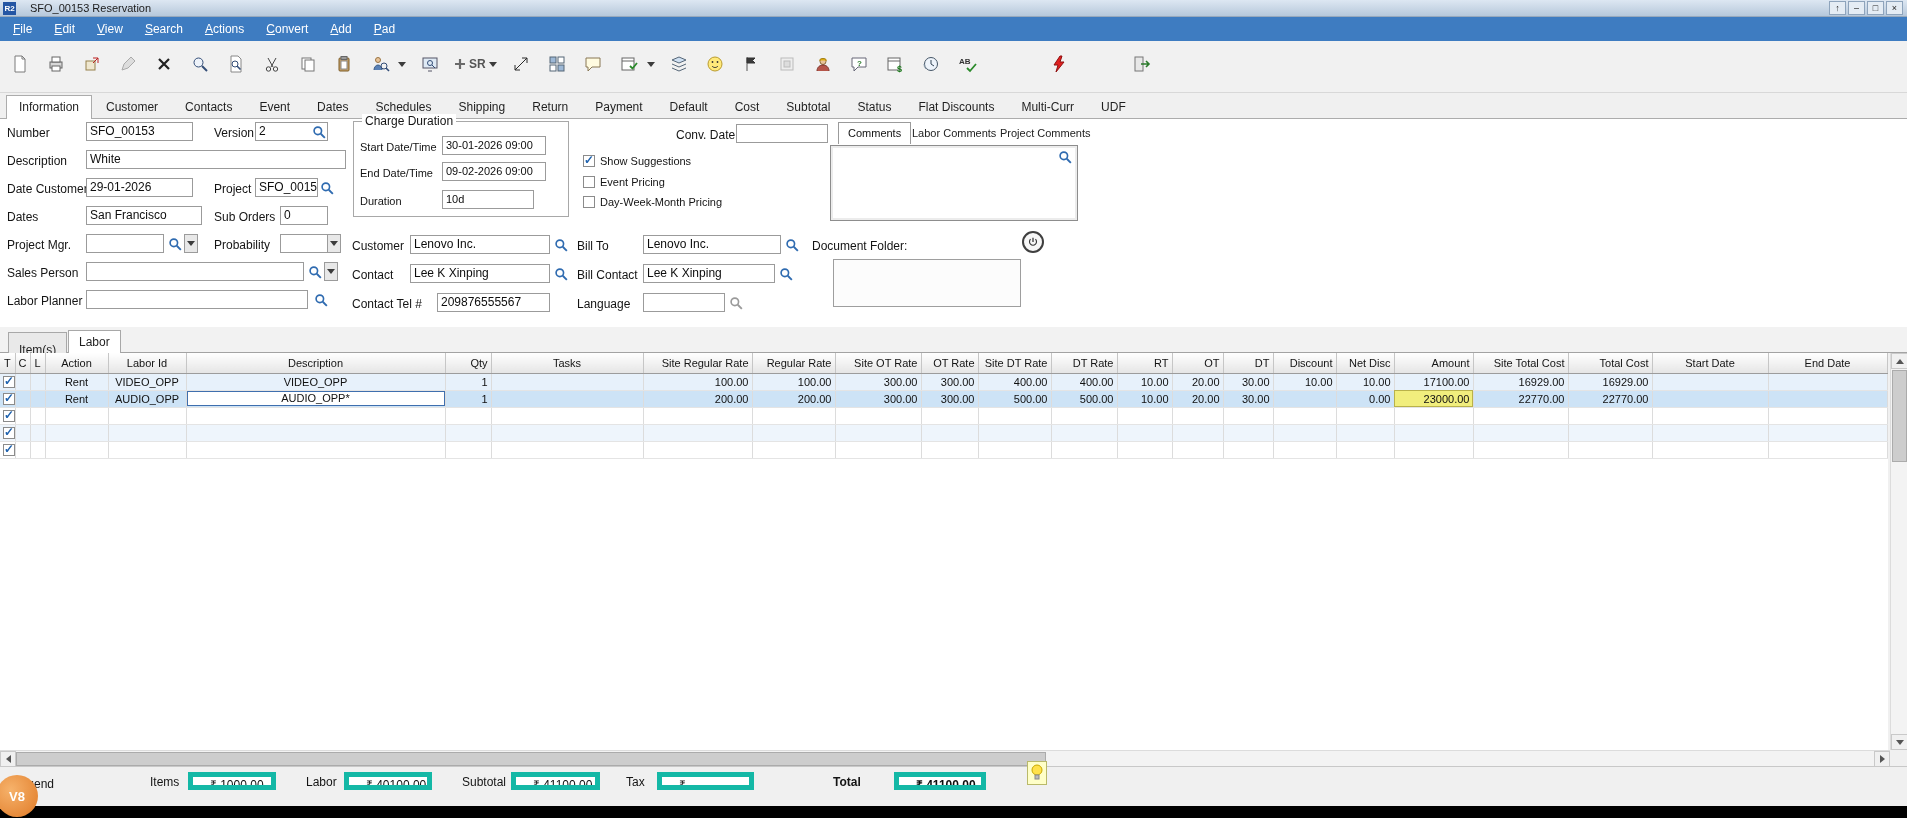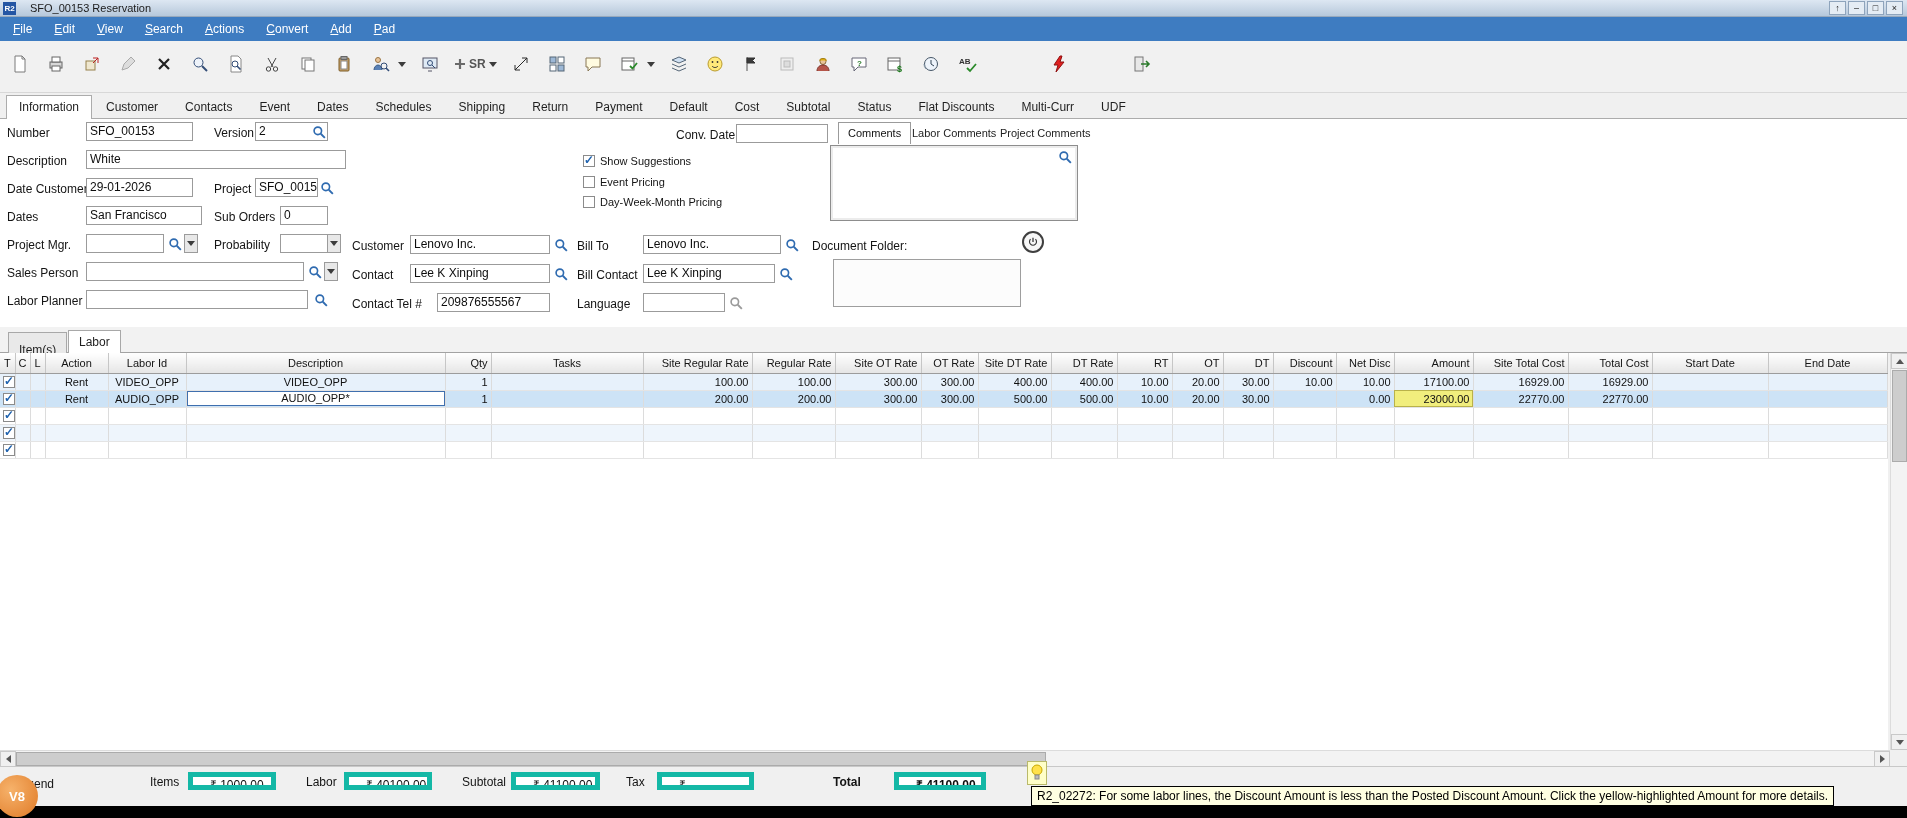--- a/index.html
+++ b/index.html
@@ -379,20 +379,29 @@
           <span class="car"></span>
         </span>
 
       <span class="lbl" style="left:7px;top:173px">Labor Planner</span>
       <div class="fld" style="left:86px;top:171px;width:222px"></div>
       <span class="mag" style="left:314px;top:174px"><svg width="14" height="14" viewBox="0 0 12 12">
             <circle cx="5" cy="5" r="3.2" stroke="#2f6bb0" fill="none" stroke-width="1.4"></circle>
             <path d="M7.5 7.5L11 11" stroke="#2f6bb0" stroke-width="1.6"></path>
           </svg></span>
 
+      <div class="groupbox" style="left:353px;top:2px;width:216px;height:96px">
+        <span class="legendt">Charge Duration</span>
+        <span class="lbl sm" style="left:6px;top:16px">Start Date/Time</span>
+        <div class="fld sm" style="left:88px;top:14px;width:104px">30-01-2026 09:00</div>
+        <span class="lbl sm" style="left:6px;top:42px">End Date/Time</span>
+        <div class="fld sm" style="left:88px;top:40px;width:104px">09-02-2026 09:00</div>
+        <span class="lbl sm" style="left:6px;top:70px">Duration</span>
+        <div class="fld sm" style="left:88px;top:68px;width:92px">10d</div>
+      </div>
 
       <span class="lbl" style="left:676px;top:7px">Conv. Date</span>
       <div class="fld" style="left:736px;top:5px;width:92px"></div>
 
       <span class="ck checked" style="left:583px;top:36px"></span>
       <span class="lbl sm" style="left:600px;top:33px">Show Suggestions</span>
       <span class="ck" style="left:583px;top:57px"></span>
       <span class="lbl sm" style="left:600px;top:54px">Event Pricing</span>
       <span class="ck" style="left:583px;top:77px"></span>
       <span class="lbl sm" style="left:600px;top:74px">Day-Week-Month Pricing</span>
@@ -681,18 +690,17 @@
       <div class="sfld" style="left:894px;top:5px;width:92px;font-weight:bold">₹ 41100.00</div>
     </div>
 
     <button class="bulb">
         <svg width="16" height="20" viewBox="0 0 16 20">
           <circle cx="8" cy="7" r="5" fill="#ffe14a" stroke="#c8a800"></circle>
           <rect x="6" y="12" width="4" height="4" fill="#bbb" stroke="#888"></rect>
         </svg>
       </button>
 
-    <div class="tooltip">R2_02272: For some labor lines, the Discount Amount is less than the Posted Discount Amount. Click the yellow-highlighted Amount for more details.</div>
 
   </div>
 
   <button class="badge">V8</button>
 </div>
 
 </body></html>

